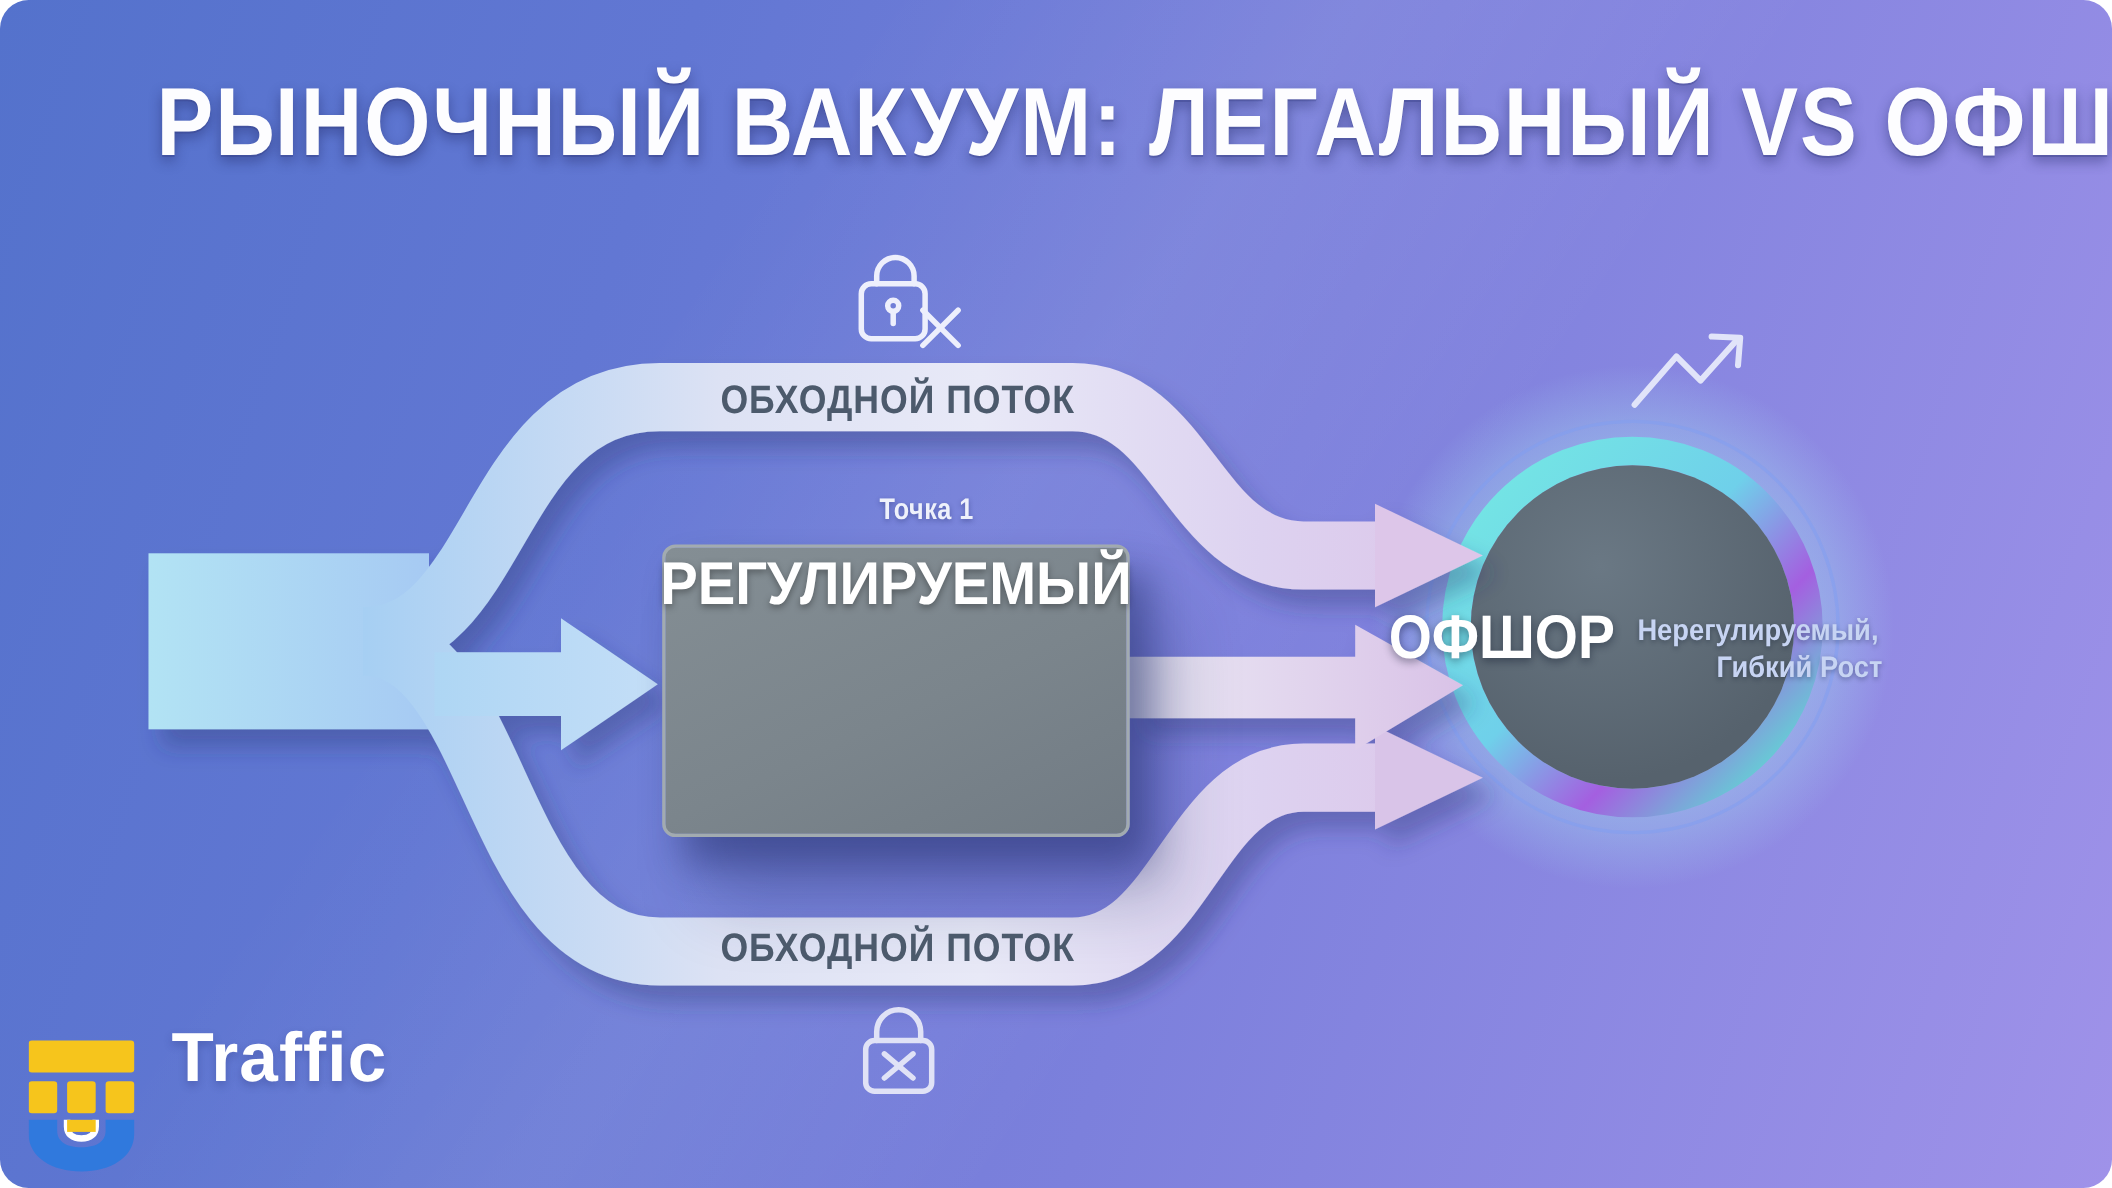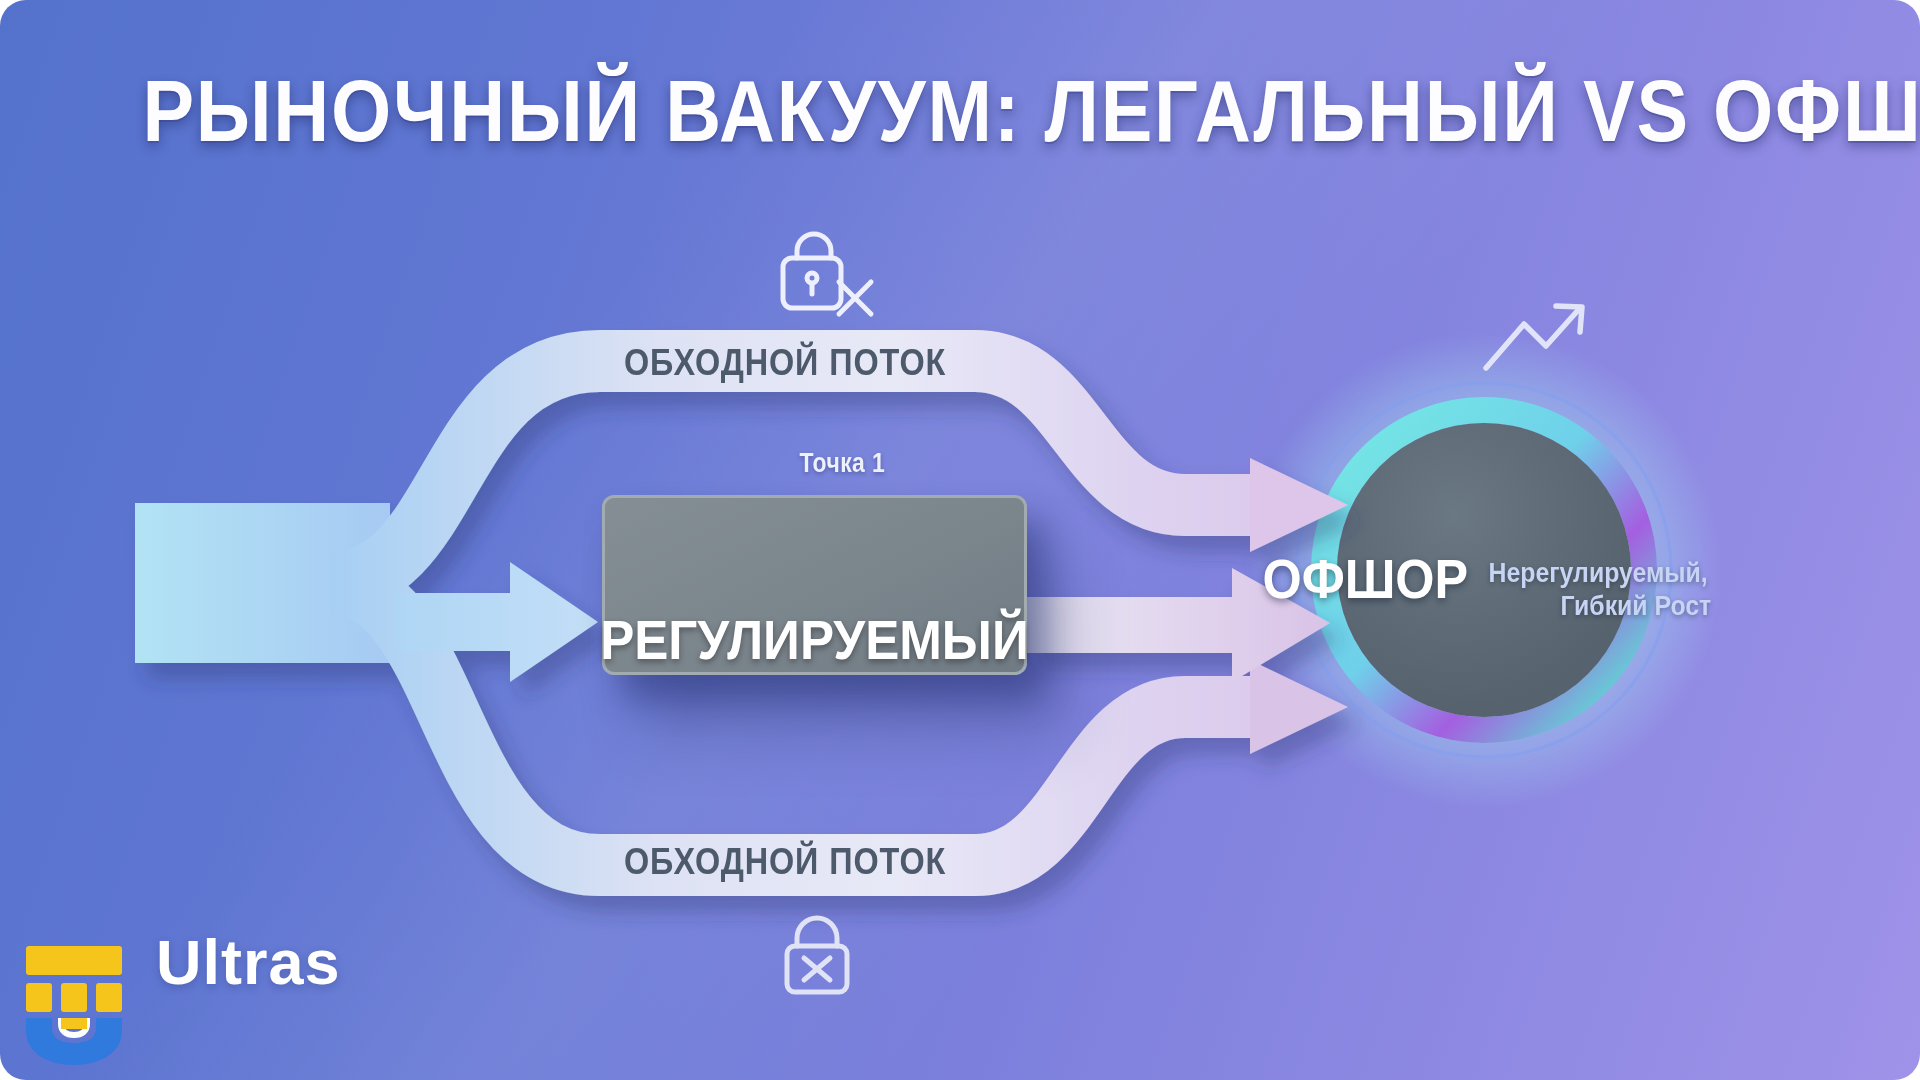--- a/index.html
+++ b/index.html
@@ -15,36 +15,36 @@
   }
   .abs{position:absolute;}
   .condensed{display:inline-block;transform:scaleX(0.88);transform-origin:center;}
   .title{
     top:60px;left:0;width:1920px;text-align:center;
     font-size:88px;font-weight:bold;color:#fdfdff;letter-spacing:2px;
     text-shadow:0 5px 12px rgba(28,36,96,0.45), 0 2px 0 rgba(60,70,140,0.35);
     white-space:nowrap;
   }
   .band-label{
-    width:420px;text-align:left;font-size:36px;font-weight:bold;color:#4c5a6c;
+    width:420px;text-align:center;font-size:36px;font-weight:bold;color:#4c5a6c;
     letter-spacing:1px;white-space:nowrap;
   }
   .band-label .condensed{transform:scaleX(0.9);}
   .point-label{
     left:722px;top:448px;width:240px;text-align:center;
     font-size:27px;font-weight:bold;color:#eef1fb;letter-spacing:0.5px;
     text-shadow:0 2px 5px rgba(30,40,100,0.4);
   }
   .point-label .condensed{transform:scaleX(0.85);}
   .reg-box{
-    left:602px;top:495px;width:425px;height:180px;box-sizing:border-box;
+    left:602px;top:495px;width:425px;height:266px;box-sizing:border-box;
     background:linear-gradient(155deg,#848e94 0%,#7b858c 55%,#717b84 100%);
     border:3px solid #a2abb0;border-radius:12px;
     box-shadow:18px 24px 34px rgba(32,42,105,0.45), 40px 60px 60px rgba(32,42,105,0.25);
-    display:flex;align-items:flex-end;justify-content:center;
+    display:flex;align-items:flex-start;justify-content:center;
   }
   .reg-box .label{
     font-size:55px;font-weight:bold;color:#ffffff;white-space:nowrap;
     text-shadow:0 3px 7px rgba(0,0,0,0.35);
   }
   .reg-box .condensed{transform:scaleX(0.93);}
   .offshore-text{
     left:1334px;top:438px;width:300px;height:280px;
     display:flex;align-items:center;justify-content:center;
     text-align:center;
@@ -190,15 +190,15 @@
       <rect x="0" y="6" width="96" height="29" rx="3"></rect>
       <rect x="0" y="43" width="26" height="29" rx="3"></rect>
       <rect x="35" y="43" width="26" height="29" rx="3"></rect>
       <rect x="70" y="43" width="26" height="29" rx="3"></rect>
     </g>
     <path fill="#3079dd" d="M0 78 H26 V88 C26 97 33 103 48 103 C63 103 70 97 70 88 V78 H96 V91 C96 112 75 125 48 125 C21 125 0 112 0 91 Z"></path>
     <path fill="none" stroke="#ffffff" stroke-width="6" d="M35 78 V84 C35 91 40 95 48 95 C56 95 61 91 61 84 V78"></path>
     <rect x="35" y="78" width="26" height="11" fill="#f6c51c"></rect>
   </svg>
   <div class="abs brand">
-    <div>Ultras</div>
+    <div>Traffic</div>
   </div>
 </div>
 
 </body></html>

